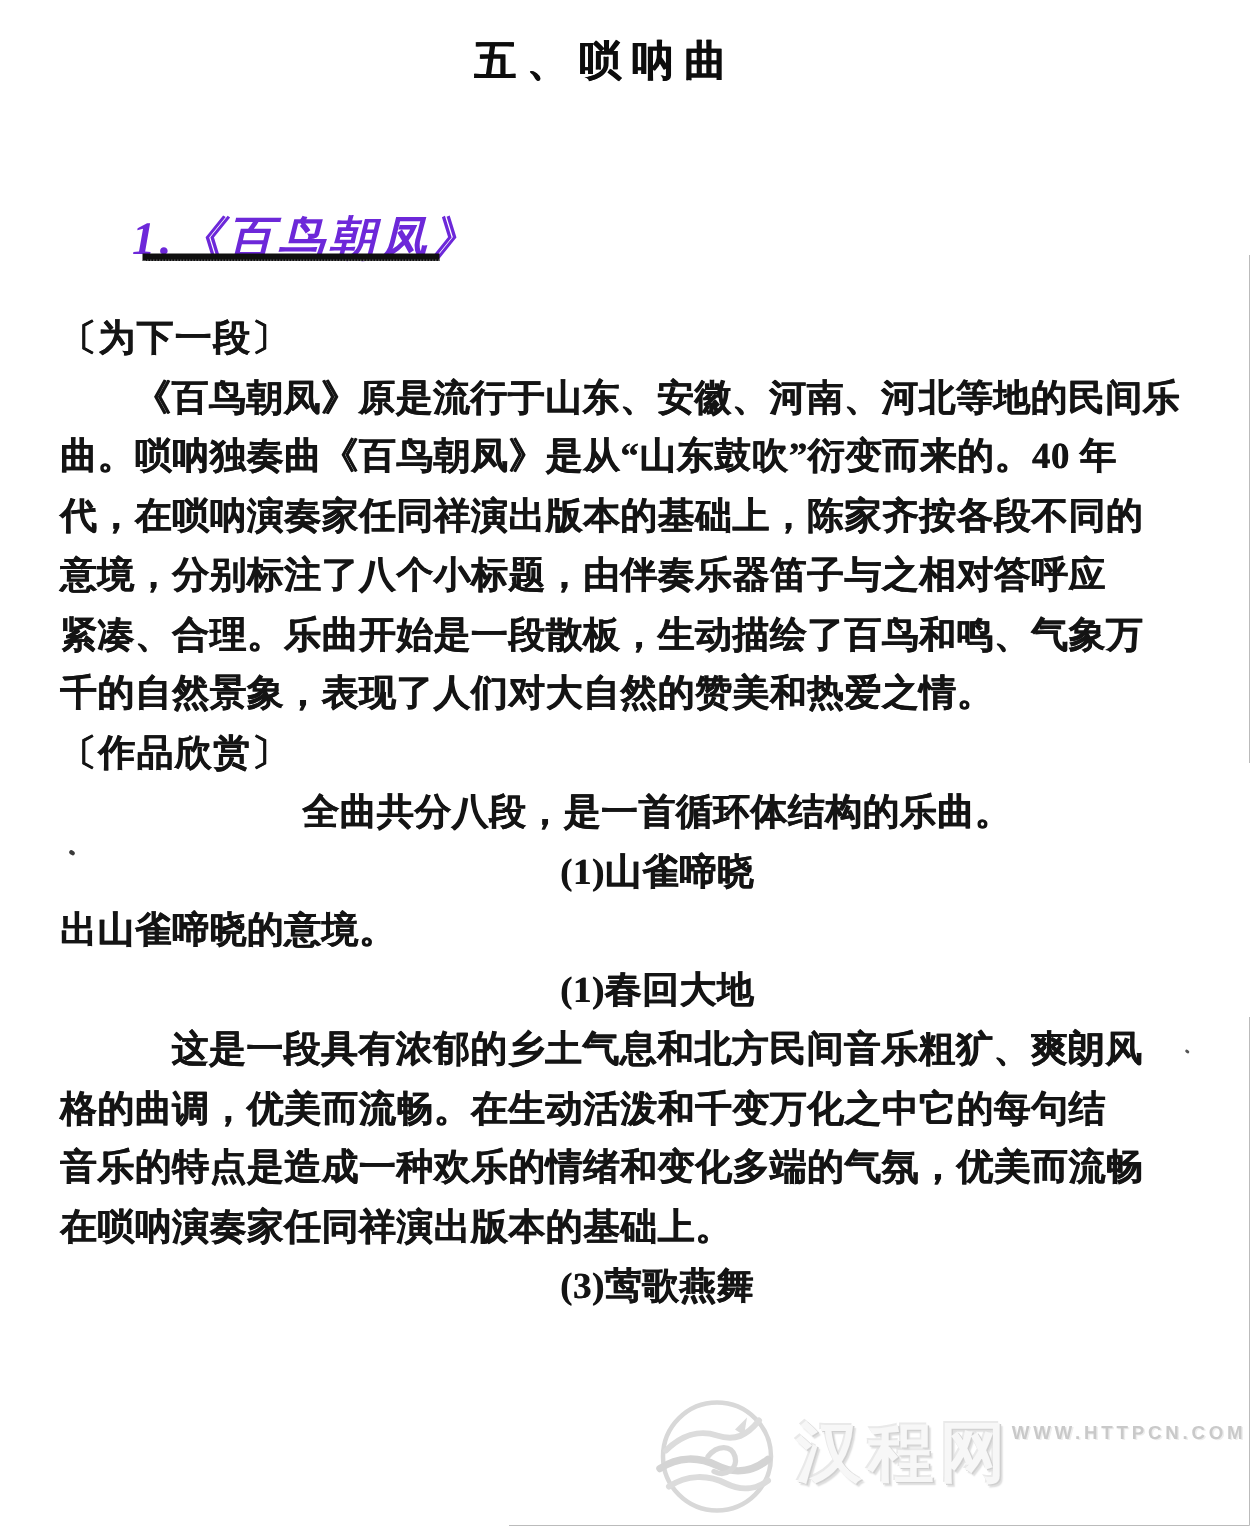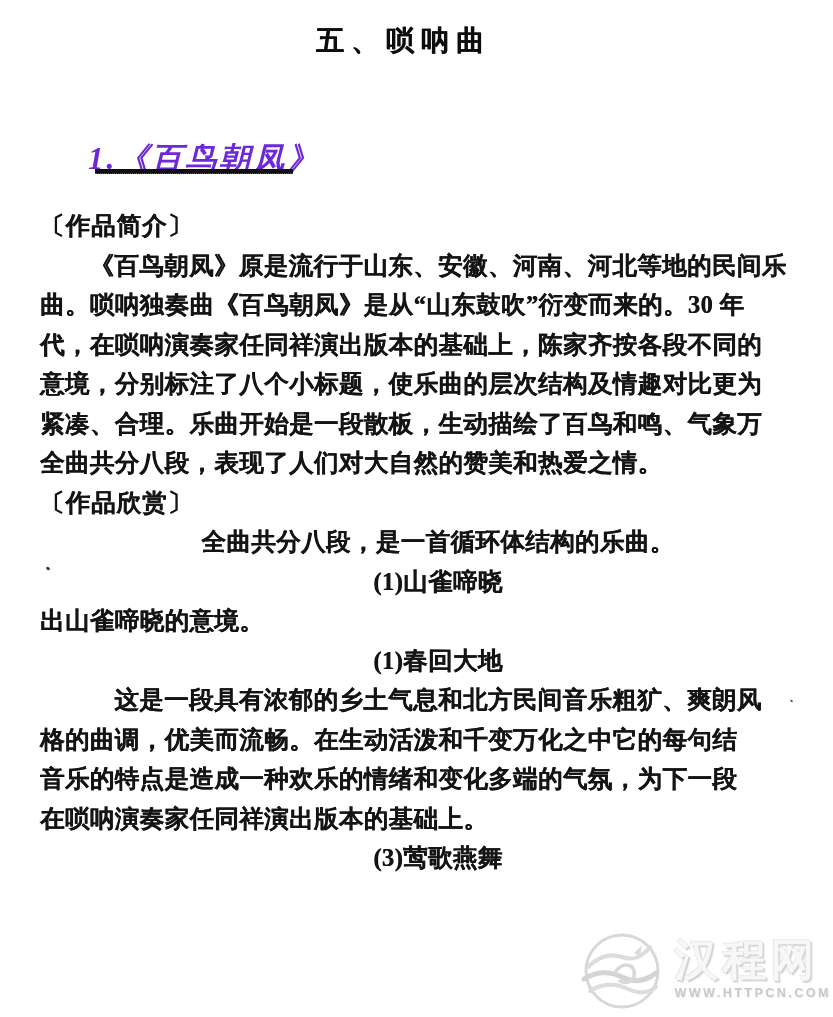--- a/index.html
+++ b/index.html
@@ -70,21 +70,21 @@
   .speck-b{top:700px;left:790px;width:3px;height:2px;background:#555;}
   
   .watermark{
     position:absolute;
     right:2px;bottom:6px;
     display:flex;
     align-items:center;
     user-select:none;
   }
   .wm-logo{flex:0 0 auto;margin-right:6px;}
-  .wm-texts{display:flex;flex-direction:column;align-items:flex-start;}
+  .wm-texts{display:flex;flex-direction:row;align-items:flex-start;}
   .wm-name{
     font-size:44px;
     font-weight:900;
     letter-spacing:4px;
     color:#f7f7f7;
     text-shadow:1px 1px 0 #cfcfcf, 2px 2px 1px #dedede, -1px -1px 0 #e9e9e9;
     line-height:46px;
   }
   .wm-url{
     font-family:"Liberation Sans","DejaVu Sans",sans-serif;
@@ -101,36 +101,36 @@
 <body>
 
 <div class="page">
 
   <div class="doc-title">五、唢呐曲</div>
 
   <div class="piece-title">1.《百鸟朝凤》</div>
   <div class="piece-underline"></div>
 
   <div class="body-block">
-    <div class="line sec-heading">〔作品简介〕</div>
+    <div class="line sec-heading">〔为下一段〕</div>
     <div class="line indent">《百鸟朝凤》原是流行于山东、安徽、河南、河北等地的民间乐</div>
-    <div class="line">曲。唢呐独奏曲《百鸟朝凤》是从“山东鼓吹”衍变而来的。30 年</div>
+    <div class="line">曲。唢呐独奏曲《百鸟朝凤》是从“山东鼓吹”衍变而来的。40 年</div>
     <div class="line">代，在唢呐演奏家任同祥演出版本的基础上，陈家齐按各段不同的</div>
-    <div class="line">意境，分别标注了八个小标题，使乐曲的层次结构及情趣对比更为</div>
+    <div class="line">意境，分别标注了八个小标题，由伴奏乐器笛子与之相对答呼应</div>
     <div class="line">紧凑、合理。乐曲开始是一段散板，生动描绘了百鸟和鸣、气象万</div>
-    <div class="line">全曲共分八段，表现了人们对大自然的赞美和热爱之情。</div>
+    <div class="line">千的自然景象，表现了人们对大自然的赞美和热爱之情。</div>
 
     <div class="line sec-heading">〔作品欣赏〕</div>
     <div class="line indent">全曲共分八段，是一首循环体结构的乐曲。</div>
     <div class="line indent">(1)山雀啼晓</div>
     <div class="line">出山雀啼晓的意境。</div>
     <div class="line indent">(1)春回大地</div>
     <div class="line indent">这是一段具有浓郁的乡土气息和北方民间音乐粗犷、爽朗风</div>
     <div class="line">格的曲调，优美而流畅。在生动活泼和千变万化之中它的每句结</div>
-    <div class="line">音乐的特点是造成一种欢乐的情绪和变化多端的气氛，为下一段</div>
+    <div class="line">音乐的特点是造成一种欢乐的情绪和变化多端的气氛，优美而流畅</div>
     <div class="line">在唢呐演奏家任同祥演出版本的基础上。</div>
     <div class="line indent">(3)莺歌燕舞</div>
   </div>
 
   <span class="speck speck-a"></span>
   <span class="speck speck-b"></span>
 
   <div class="watermark">
     <svg class="wm-logo" width="92" height="84" viewBox="0 0 92 84" fill="none">
       <circle cx="46" cy="44" r="36" stroke="#d8d8d8" stroke-width="3"></circle>

